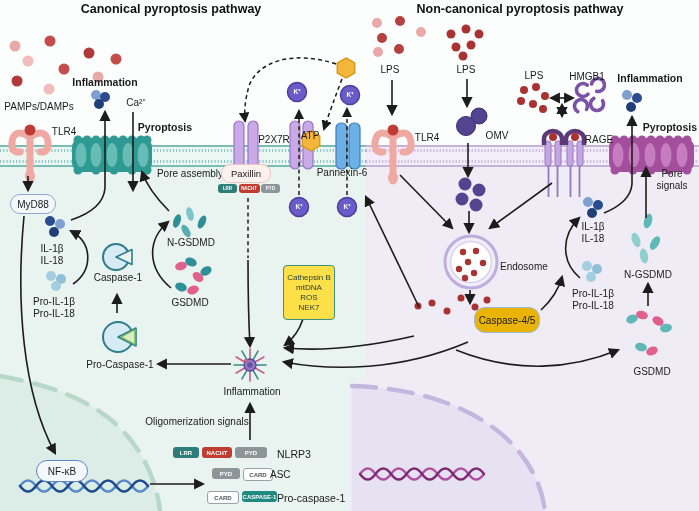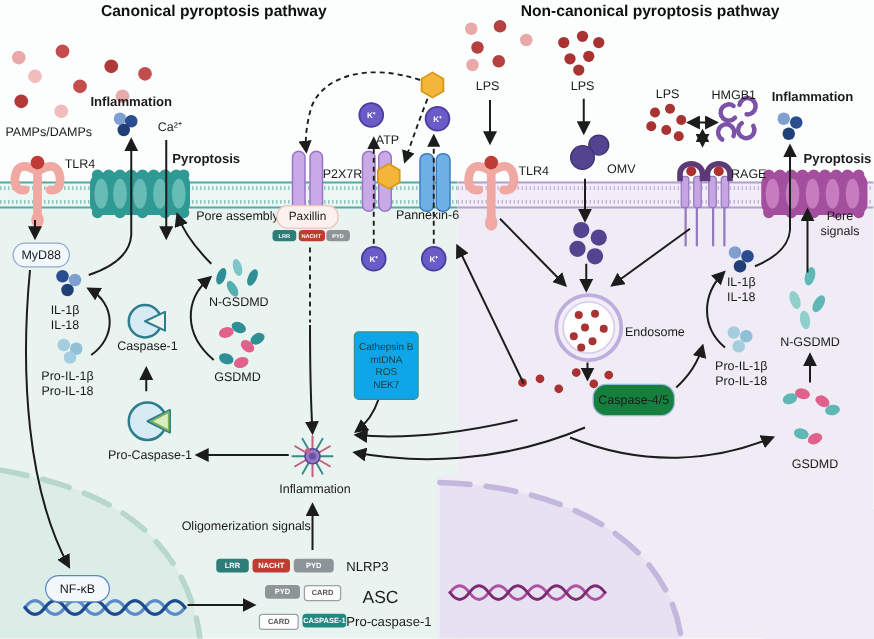--- a/index.html
+++ b/index.html
@@ -7,21 +7,21 @@
          font-family:"Liberation Sans",sans-serif;-webkit-font-smoothing:antialiased}
   svg.art{position:absolute;left:0;top:0}
   .lbl{position:absolute;transform:translateX(-50%);white-space:nowrap;font-size:10px;
        color:#1b1b1b;line-height:1.18;text-align:center}
   .lbl-l{position:absolute;white-space:nowrap;font-size:10px;color:#1b1b1b}
   .b{font-weight:bold;font-size:10.5px}
   .title{font-weight:bold;font-size:12.5px;color:#111}
   .pill{position:absolute;display:flex;align-items:center;justify-content:center;
         background:#f3f8fd;border:1.3px solid #8ea9cf;border-radius:11px;font-size:10px;color:#1b1b1b}
   .oval{background:#fdf1ef;border:1.2px solid #edc4bd;border-radius:9px;font-size:9.5px}
-  .cath{position:absolute;left:283px;top:265px;width:50px;height:53px;background:#0ea5e9;
+  .cath{position:absolute;left:283px;top:265px;width:50px;height:53px;background:#fde047;
         border:1.4px solid #3d8f80;border-radius:4px;display:flex;flex-direction:column;
         justify-content:center;gap:1px}
   .cath span{display:block;text-align:center;font-size:8px;color:#1d3b35}
   .bar{position:absolute;display:flex}
   .chip{display:flex;align-items:center;justify-content:center;border-radius:3px;
         color:#fff;font-weight:bold;flex:none}
   .chip.w{background:#fdfdfd;border:1px solid #9aa2a6;color:#555}
   .bar.sm .chip{height:9px;font-size:4.5px;margin-right:1.5px}
   .bar.lg .chip{height:11px;font-size:6px;margin-right:3px}
   .c-teal{background:#2e7d78}.c-red{background:#c13c30}.c-gray{background:#8d9598}.c-casp{background:#1f8a80}
@@ -419,21 +419,21 @@
 <div class="pill" style="left:36px;top:460px;width:50px;height:20px;border-color:#5d86c4">NF-κB</div>
 
 <span class="lbl" style="left:274px;top:134px">P2X7R</span>
 <div class="pill oval" style="left:221px;top:164px;width:48px;height:17px">Paxillin</div>
 <div class="bar sm" style="left:218px;top:184px">
   <span class="chip c-teal" style="width:19px">LRR</span>
   <span class="chip c-red" style="width:21px">NACHT</span>
   <span class="chip c-gray" style="width:19px">PYD</span>
 </div>
 <span class="lbl" style="left:342px;top:167px">Pannexin-6</span>
-<span class="lbl" style="left:310px;top:107px">ATP</span>
+<span class="lbl" style="left:310px;top:130px">ATP</span>
 <span class="kq" style="left:297px;top:92px">K⁺</span>
 <span class="kq" style="left:350px;top:95px">K⁺</span>
 <span class="kq" style="left:299px;top:207px">K⁺</span>
 <span class="kq" style="left:347px;top:207px">K⁺</span>
 
 <span class="lbl" style="left:252px;top:386px">Inflammation</span>
 <span class="lbl" style="left:197px;top:416px">Oligomerization signals</span>
 
 <div class="cath">
   <span>Cathepsin B</span>
@@ -446,21 +446,21 @@
   <span class="chip c-teal" style="width:26px">LRR</span>
   <span class="chip c-red" style="width:30px">NACHT</span>
   <span class="chip c-gray" style="width:32px">PYD</span>
 </div>
 <span class="lbl-l" style="left:277px;top:448px;font-size:10.5px">NLRP3</span>
 
 <div class="bar lg" style="left:212px;top:468px">
   <span class="chip c-gray" style="width:28px">PYD</span>
   <span class="chip w" style="width:28px">CARD</span>
 </div>
-<span class="lbl-l" style="left:290px;top:469px;font-size:14px">ASC</span>
+<span class="lbl-l" style="left:270px;top:469px;font-size:10px">ASC</span>
 
 <div class="bar lg" style="left:207px;top:491px">
   <span class="chip w" style="width:30px">CARD</span>
   <span class="chip c-casp" style="width:35px">CASPASE-1</span>
 </div>
 <span class="lbl-l" style="left:277px;top:492px;font-size:10.5px">Pro-caspase-1</span>
 
 <span class="lbl" style="left:390px;top:64px">LPS</span>
 <span class="lbl" style="left:466px;top:64px">LPS</span>
 <span class="lbl" style="left:534px;top:70px">LPS</span>
@@ -469,21 +469,21 @@
 <span class="lbl" style="left:497px;top:130px">OMV</span>
 <span class="lbl" style="left:599px;top:134px">RAGE</span>
 <span class="lbl b" style="left:650px;top:72px">Inflammation</span>
 <span class="lbl b" style="left:670px;top:121px">Pyroptosis</span>
 <div class="lbl two" style="left:672px;top:168px">
   <span>Pore</span>
   <span>signals</span>
 </div>
 <span class="lbl-l" style="left:500px;top:261px">Endosome</span>
 
-<div class="pill" style="left:474px;top:307px;width:64px;height:24px;border-color:#9ab8d8;background:#15803d">Caspase-4/5</div>
+<div class="pill" style="left:474px;top:307px;width:64px;height:24px;border-color:#9ab8d8;background:#eab308">Caspase-4/5</div>
 
 <div class="lbl two" style="left:593px;top:221px">
   <span>IL-1β</span>
   <span>IL-18</span>
 </div>
 <div class="lbl two" style="left:593px;top:288px">
   <span>Pro-IL-1β</span>
   <span>Pro-IL-18</span>
 </div>
 <span class="lbl" style="left:648px;top:269px">N-GSDMD</span>

